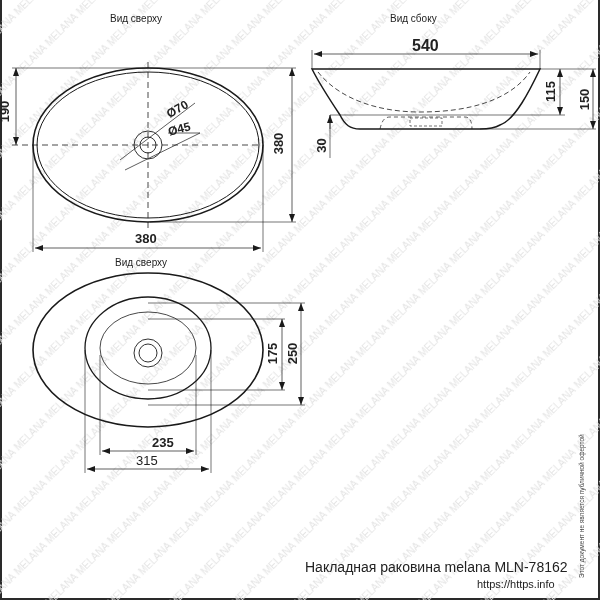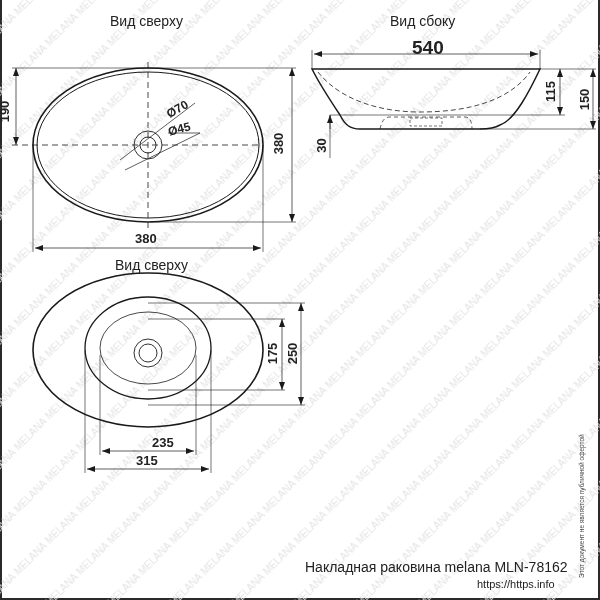--- a/index.html
+++ b/index.html
@@ -1,20 +1,20 @@
 <!DOCTYPE html>
 <html><head>
 <meta charset="utf-8">
 <style>
   html, body { margin: 0; padding: 0; background: #ffffff; }
   body { width: 600px; height: 600px; position: relative; overflow: hidden; font-family: "Liberation Sans", sans-serif; }
   .frame { position: absolute; left: 0; top: 0; width: 600px; height: 600px; box-sizing: border-box; border: 2px solid #2a2a2a; border-top: none; }
   svg.drawing { position: absolute; left: 0; top: 0; }
   .lbl { position: absolute; color: #222; font-family: "Liberation Sans", sans-serif; white-space: nowrap; }
-  .view-title { font-size: 14px; }
+  .view-title { font-size: 10px; }
   .footer-title { font-size: 14px; margin-top: 6px; }
   .footer-url { font-size: 11px; }
   .disclaimer { font-size: 6.5px; transform-origin: left top; transform: rotate(-90deg); color: #444; }
 </style>
 </head>
 <body>
 
 <div class="frame"></div>
 
 <svg class="drawing" width="600" height="600" viewBox="0 0 600 600">
@@ -103,25 +103,25 @@
 <div class="lbl view-title" style="left:110px; top:13px;">Вид сверху</div>
 <div class="lbl view-title" style="left:390px; top:13px;">Вид сбоку</div>
 <div class="lbl view-title" style="left:115px; top:257px;">Вид сверху</div>
 
 <div class="lbl" style="left:-6px; top:104px; font-size:13px; font-weight:bold; transform:rotate(-90deg);">190</div>
 <div class="lbl" style="left:268px; top:136px; font-size:13px; font-weight:bold; transform:rotate(-90deg);">380</div>
 <div class="lbl" style="left:135px; top:231px; font-size:13px; font-weight:bold;">380</div>
 <div class="lbl" style="left:166px; top:102px; font-size:12px; font-weight:bold; transform:rotate(-30deg);">Ø70</div>
 <div class="lbl" style="left:168px; top:122px; font-size:12px; font-weight:bold; transform:rotate(-14deg);">Ø45</div>
 
-<div class="lbl" style="left:412px; top:37px; font-size:19px; font-weight:bold;">540</div>
+<div class="lbl" style="left:412px; top:37px; font-size:16px; font-weight:bold;">540</div>
 <div class="lbl" style="left:540px; top:84px; font-size:13px; font-weight:bold; transform:rotate(-90deg);">115</div>
 <div class="lbl" style="left:574px; top:92px; font-size:13px; font-weight:bold; transform:rotate(-90deg);">150</div>
 <div class="lbl" style="left:314px; top:138px; font-size:13px; font-weight:bold; transform:rotate(-90deg);">30</div>
 
 <div class="lbl" style="left:262px; top:346px; font-size:13px; font-weight:bold; transform:rotate(-90deg);">175</div>
 <div class="lbl" style="left:282px; top:346px; font-size:13px; font-weight:bold; transform:rotate(-90deg);">250</div>
 <div class="lbl" style="left:152px; top:435px; font-size:13px; font-weight:bold;">235</div>
-<div class="lbl" style="left:136px; top:453px; font-size:13px; font-weight:bold;">315</div>
+<div class="lbl" style="left:136px; top:453px; font-size:13px; font-weight:normal;">315</div>
 
 <div class="lbl footer-title" style="left:305px; top:553px;">Накладная раковина melana MLN-78162</div>
 <div class="lbl footer-url" style="left:477px; top:578px;">https://https.info</div>
 <div class="lbl disclaimer" style="left:578px; top:578px;">Этот документ не является публичной офертой</div>
 
 </body></html>

